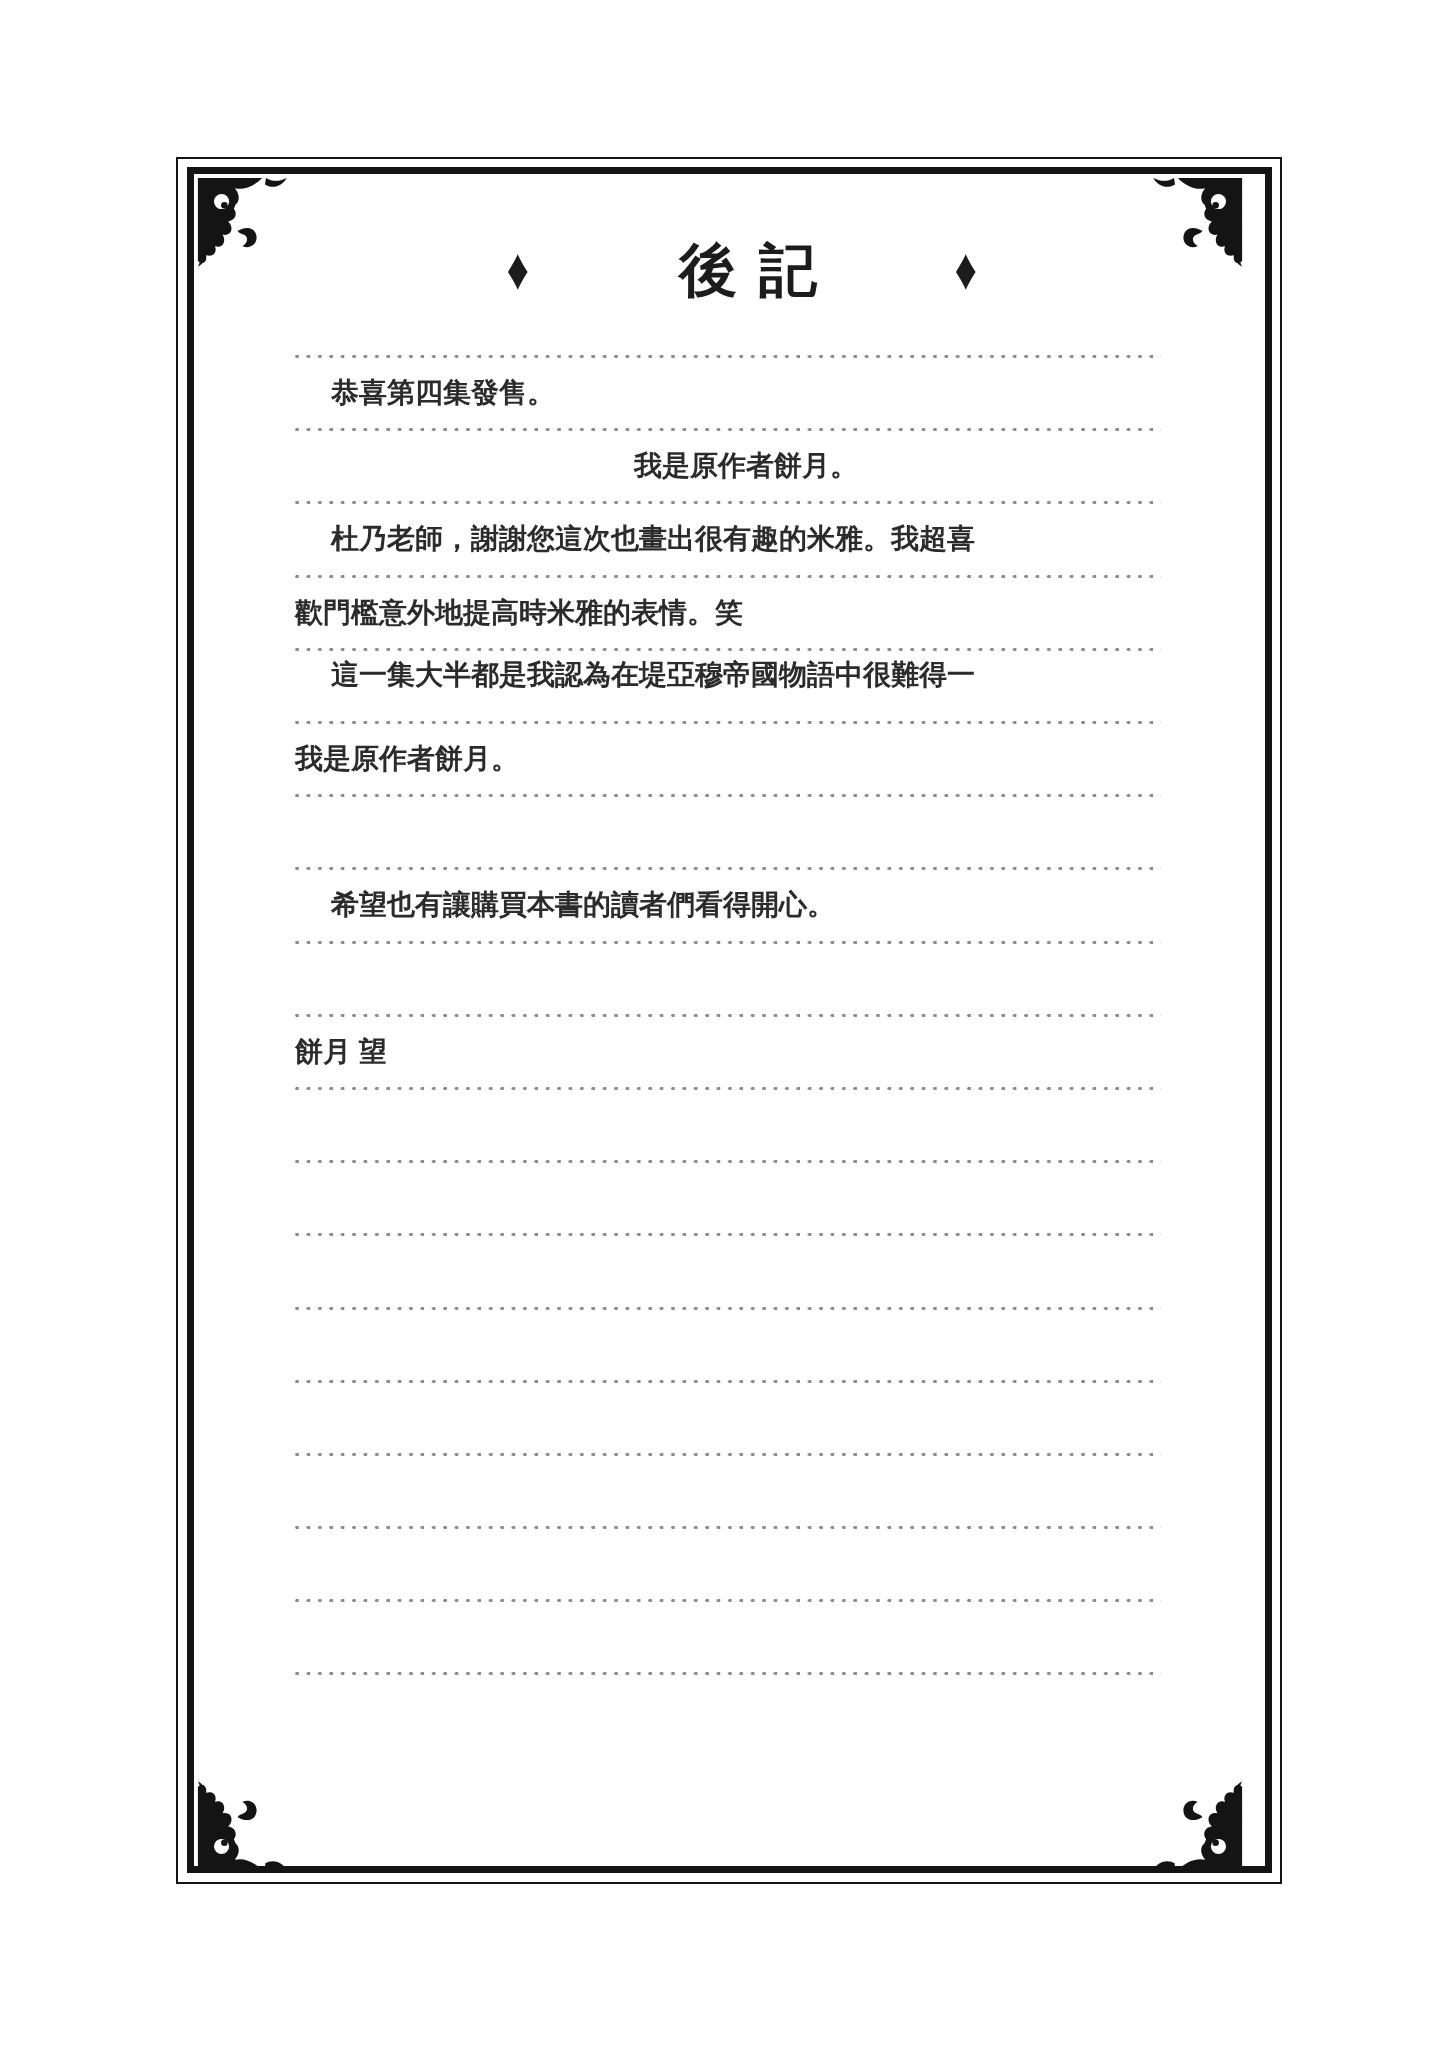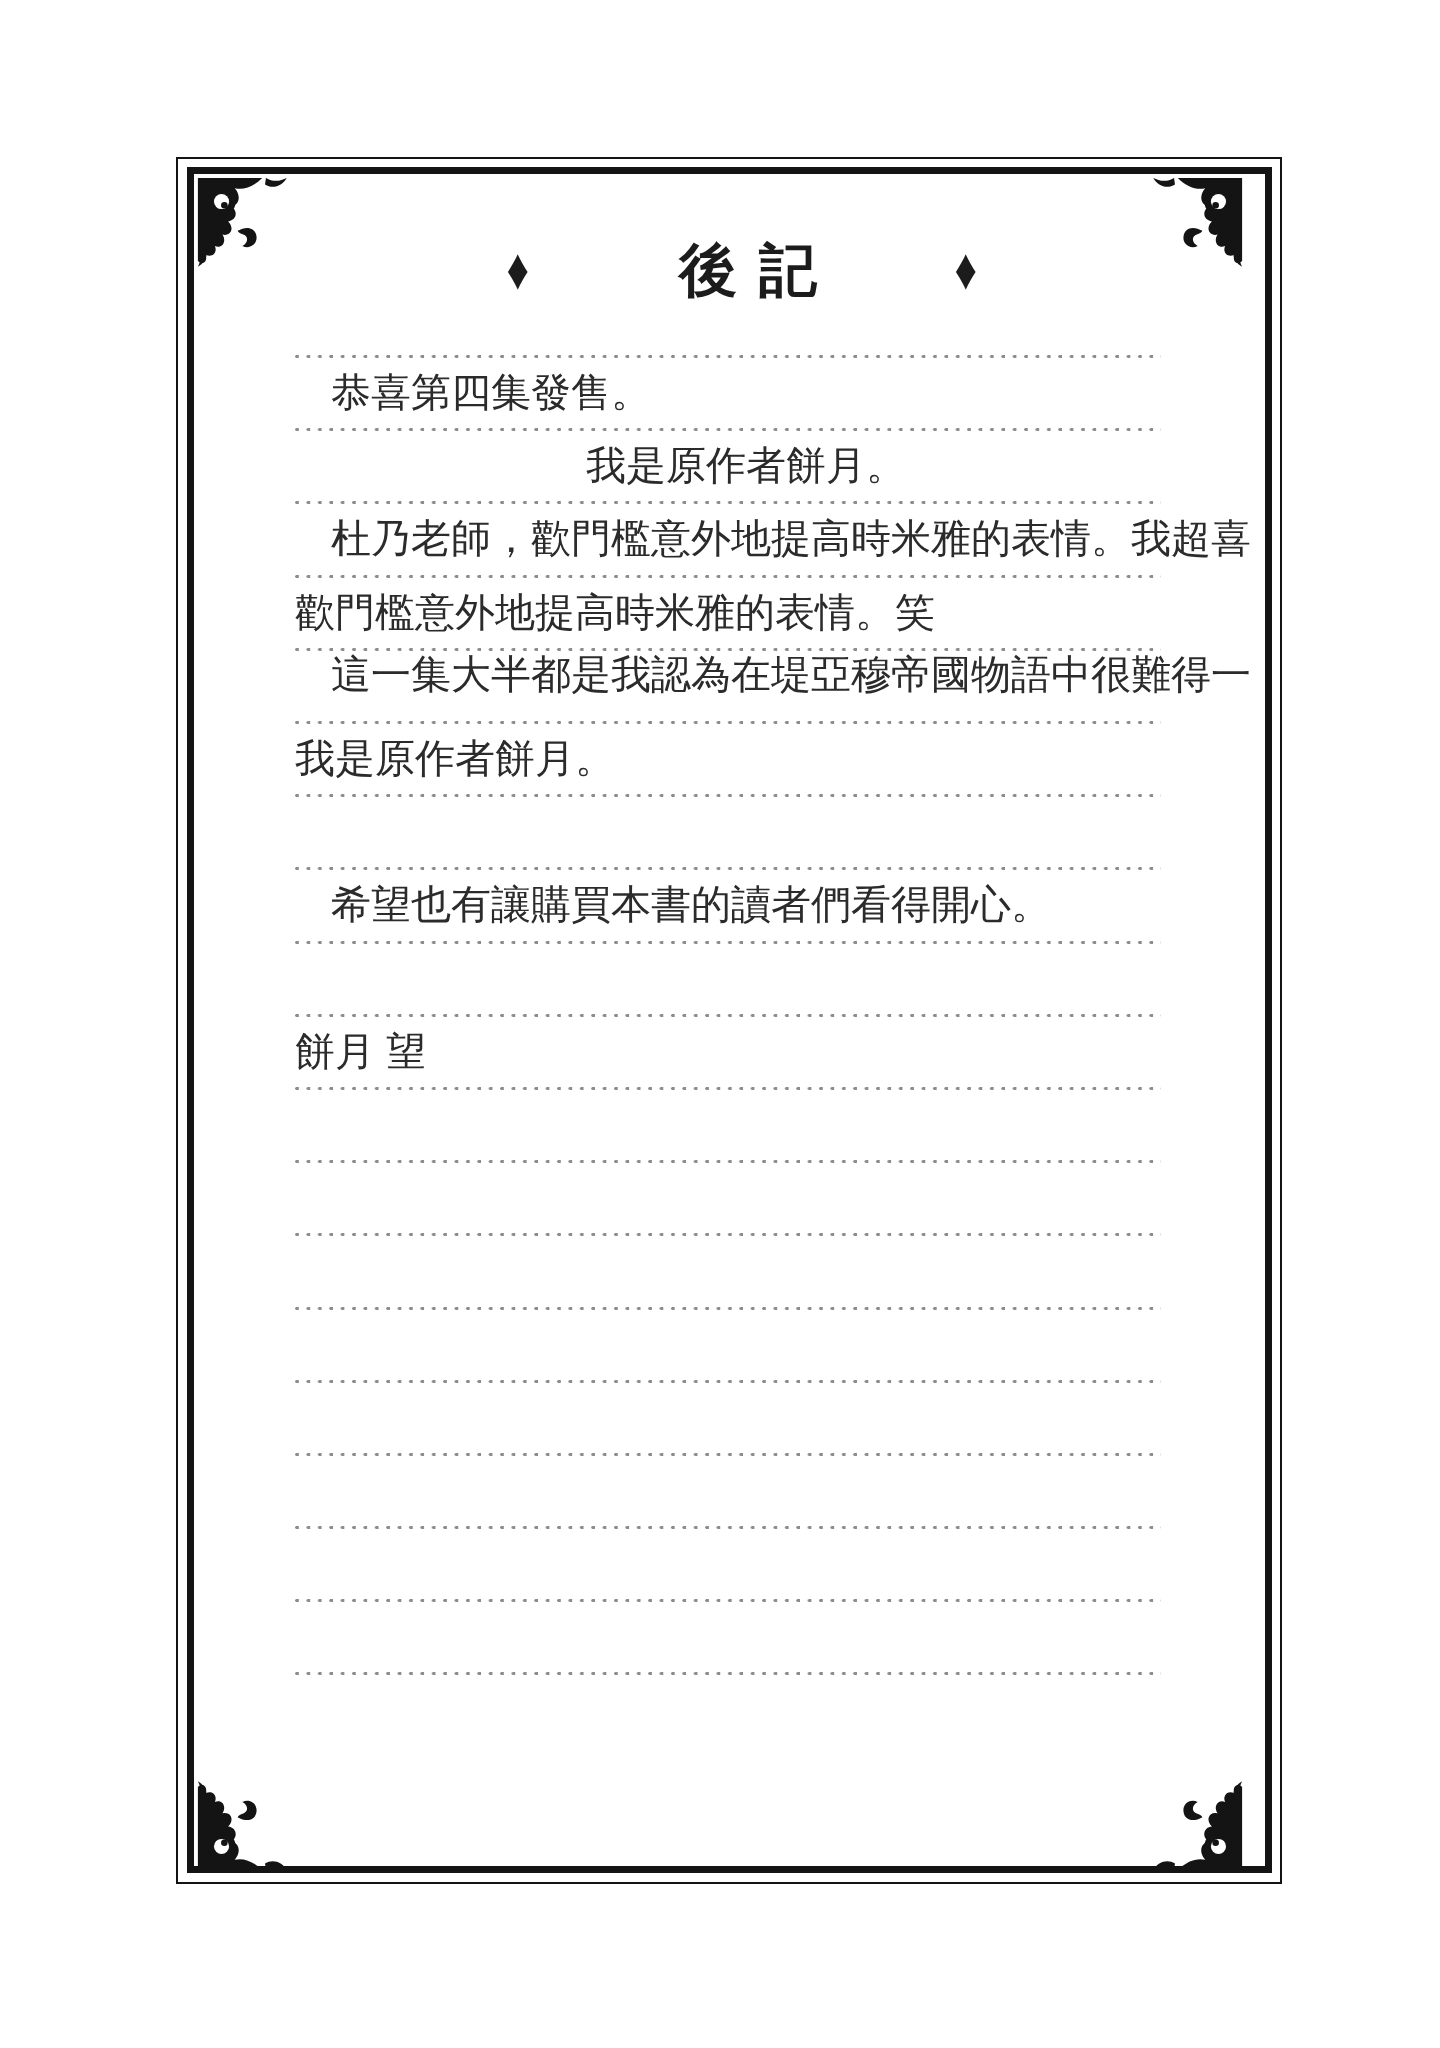--- a/index.html
+++ b/index.html
@@ -42,21 +42,21 @@
   .diamond.right{left:952px;}
   
   .dotted-rule{
     position:absolute;left:295px;width:866px;height:5px;
     background-image:radial-gradient(circle at 2px 2.5px, #8c8c8c 1.7px, transparent 1.9px);
     background-size:11.4px 5px;background-repeat:repeat-x;
   }
   
   .text-line{
     position:absolute;left:295px;width:866px;height:73px;
-    line-height:73px;font-size:40px;font-weight:normal;color:#2b2b2b;
+    line-height:73px;font-size:28px;font-weight:bold;color:#2b2b2b;
     white-space:nowrap;
   }
   .text-line.indent{text-indent:36px;}
   .text-line.flush{text-indent:0;}
   .text-line.signature{text-align:left;padding-right:6px;box-sizing:border-box;}
 </style>
 </head>
 <body>
 
 <div class="screen">
@@ -130,20 +130,20 @@
   <div class="dotted-rule" style="top:1232px;"></div>
   <div class="dotted-rule" style="top:1306px;"></div>
   <div class="dotted-rule" style="top:1379px;"></div>
   <div class="dotted-rule" style="top:1452px;"></div>
   <div class="dotted-rule" style="top:1525px;"></div>
   <div class="dotted-rule" style="top:1598px;"></div>
   <div class="dotted-rule" style="top:1671px;"></div>
 
   <div class="text-line indent" style="top:356px;">恭喜第四集發售。</div>
   <div class="text-line indent" style="top:429px;text-align:center;">我是原作者餅月。</div>
-  <div class="text-line indent" style="top:502px;">杜乃老師，歡門檻意外地提高時米雅的表情。我超喜</div>
+  <div class="text-line indent" style="top:502px;">杜乃老師，謝謝您這次也畫出很有趣的米雅。我超喜</div>
   <div class="text-line flush" style="top:576px;">歡門檻意外地提高時米雅的表情。笑</div>
   <div class="text-line indent" style="top:638px;">這一集大半都是我認為在堤亞穆帝國物語中很難得一</div>
   <div class="text-line flush" style="top:722px;">我是原作者餅月。</div>
   <div class="text-line indent" style="top:868px;">希望也有讓購買本書的讀者們看得開心。</div>
   <div class="text-line signature" style="top:1015px;">餅月 望</div>
 
 </div>
 
 </body></html>

